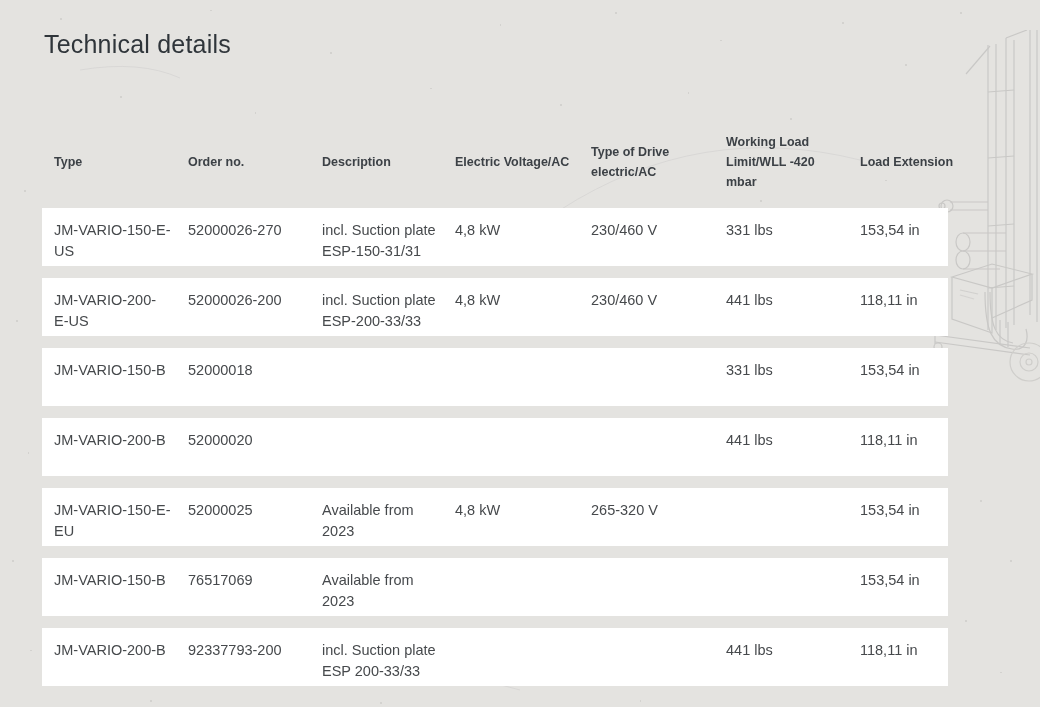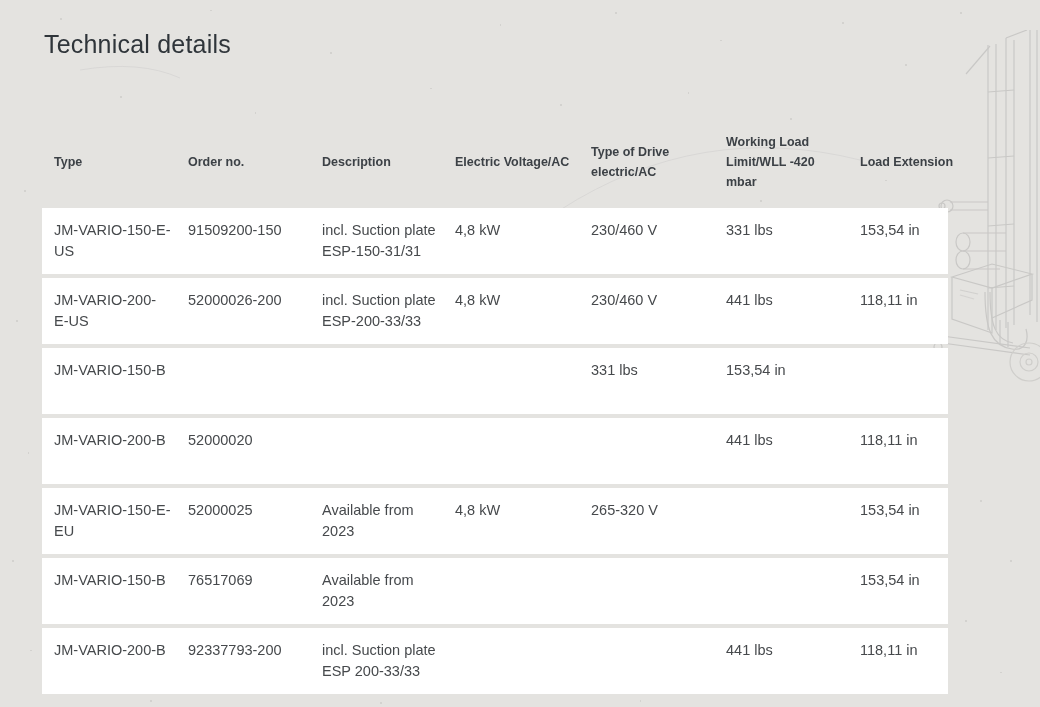--- a/index.html
+++ b/index.html
@@ -22,21 +22,21 @@
     grid-template-columns:134px 134px 133px 136px 135px 134px 1fr;
     padding-left:12px;box-sizing:border-box;
   }
   .thead{height:84px;margin-bottom:4px;}
   .th{
     display:flex;align-items:center;
     font-size:12.5px;font-weight:bold;color:#3c4146;
     line-height:20px;white-space:pre;padding-right:8px;
   }
   .trow{
-    background:#ffffff;height:66px;margin-bottom:4px;
+    background:#ffffff;height:58px;margin-bottom:12px;
     padding-top:12px;
   }
   .td{
     font-size:14.5px;color:#46494c;line-height:21px;
     white-space:pre;padding-right:8px;overflow:hidden;
   }
 </style>
 </head>
 <body>
 
@@ -146,21 +146,21 @@
 electric/AC</div>
     <div class="th">Working Load
 Limit/WLL -420
 mbar</div>
     <div class="th">Load Extension</div>
   </div>
 
   <div class="trow">
     <div class="td">JM-VARIO-150-E-
 US</div>
-    <div class="td">91509200-150</div>
+    <div class="td">52000026-270</div>
     <div class="td">incl. Suction plate
 ESP-150-31/31</div>
     <div class="td">4,8 kW</div>
     <div class="td">230/460 V</div>
     <div class="td">331 lbs</div>
     <div class="td">153,54 in</div>
   </div>
 
   <div class="trow">
     <div class="td">JM-VARIO-200-
@@ -169,20 +169,21 @@
     <div class="td">incl. Suction plate
 ESP-200-33/33</div>
     <div class="td">4,8 kW</div>
     <div class="td">230/460 V</div>
     <div class="td">441 lbs</div>
     <div class="td">118,11 in</div>
   </div>
 
   <div class="trow">
     <div class="td">JM-VARIO-150-B</div>
+    <div class="td">52000018</div>
     <div class="td"></div>
     <div class="td"></div>
     <div class="td"></div>
     <div class="td">331 lbs</div>
     <div class="td">153,54 in</div>
   </div>
 
   <div class="trow">
     <div class="td">JM-VARIO-200-B</div>
     <div class="td">52000020</div>

